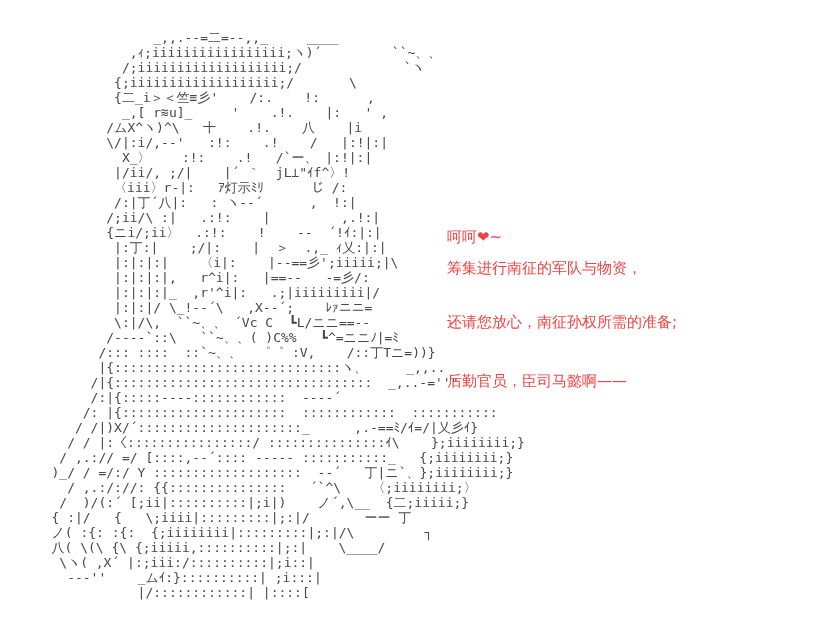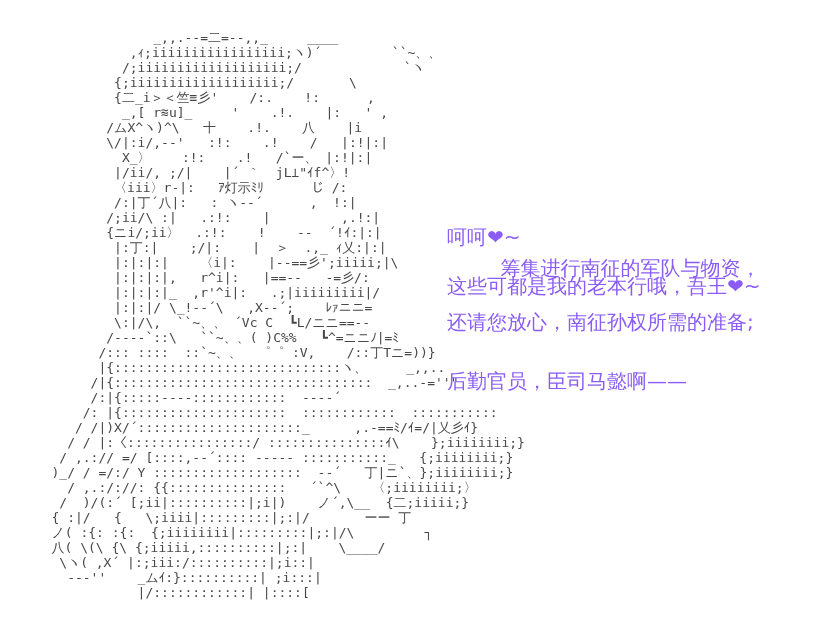--- a/index.html
+++ b/index.html
@@ -19,23 +19,23 @@
     font-size:13px;
     line-height:15px;
     color:#474747;
     white-space:pre;
     letter-spacing:0;
   }
   .dlg{
     position:absolute;
     left:447px;
     font-family:"DejaVu Sans",sans-serif;
-    font-size:20px;
+    font-size:15px;
     line-height:17.5px;
-    color:#8b5cf6;
+    color:#ef4444;
     white-space:nowrap;
   }
   .b1{top:229px;}
   .b2{top:260px;text-align:right;}
   .b3{top:314px;}
   .b4{top:373px;}
 </style>
 </head>
 <body>
 
@@ -79,21 +79,20 @@
     \ヽ( ,X´ |:;iii:/::::::::::|;i::|
      ---''    _ムｲ:}::::::::::| ;i:::|
               |/::::::::::::| |::::[</pre>
 
   <div class="dlg b1">
     <div>呵呵❤~</div>
   </div>
 
   <div class="dlg b2">
     <div>筹集进行南征的军队与物资，</div>
-    <div>这些可都是我的老本行哦，吾王❤~</div>
   </div>
 
   <div class="dlg b3">
     <div>还请您放心，南征孙权所需的准备;</div>
   </div>
 
   <div class="dlg b4">
     <div>后勤官员，臣司马懿啊——</div>
   </div>
 

